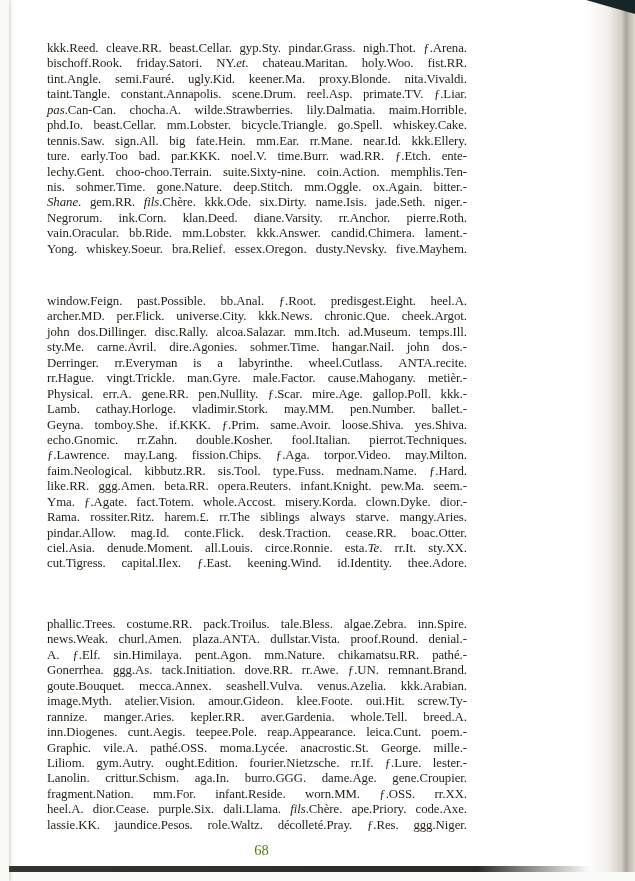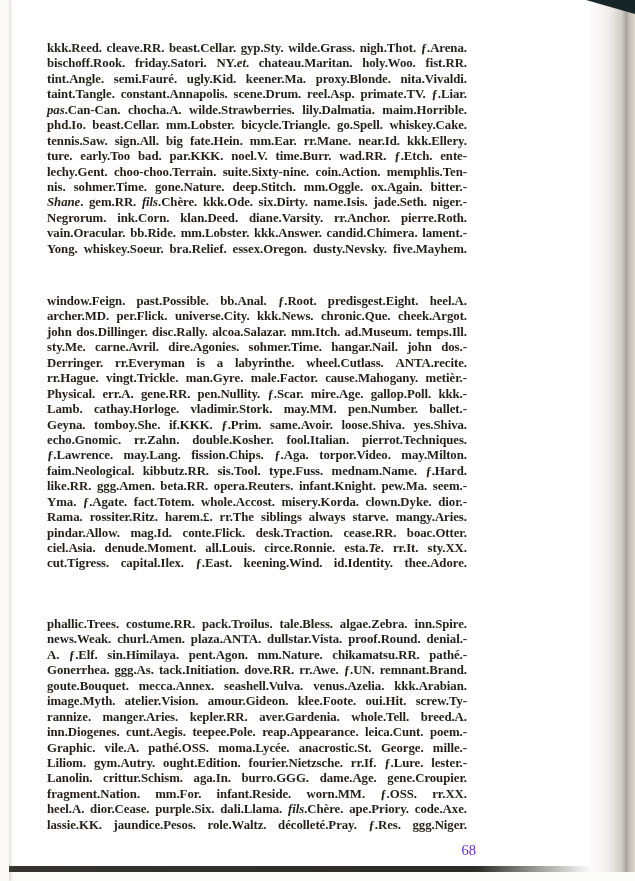--- a/index.html
+++ b/index.html
@@ -40,46 +40,45 @@
     position:absolute;left:4px;top:866px;height:6px;width:606px;
     background:linear-gradient(to right,#35342f 0%,#2c2b28 78%,rgba(44,43,40,0) 97%);
   }
   .bottom-strip{
     position:absolute;left:0;top:872px;width:635px;height:9px;
     background:#fbfbf9;
   }
   .text-block{
     position:absolute;left:47px;top:0;width:420px;height:881px;
     color:#241e16;
-    font-weight:bold;
   }
   .paragraph{position:absolute;left:0;width:420px;}
   .paragraph.p1{top:41px}
   .paragraph.p2{top:294px}
   .paragraph.p3{top:617px}
   .line{
     display:flex;justify-content:space-between;
     height:15.45px;line-height:15.45px;
     font-size:12.8px;letter-spacing:-0.05px;
     white-space:pre;
   }
   .line span{flex:none;}
   .page-number{
     position:absolute;left:47px;top:841px;width:429px;
-    text-align:right;font-size:14.5px;line-height:18px;color:#6d28d9;
+    text-align:center;font-size:14.5px;line-height:18px;color:#4d7c0f;
   }
 </style>
 </head>
 <body>
 
 <div class="page">
   <div class="crease"></div>
   <div class="text-block">
       <div class="paragraph p1">
-        <div class="line"><span>kkk.Reed.</span><span>cleave.RR.</span><span>beast.Cellar.</span><span>gyp.Sty.</span><span>wilde.Grass.</span><span>nigh.Thot.</span><span>ƒ.Arena.</span></div>
+        <div class="line"><span>kkk.Reed.</span><span>cleave.RR.</span><span>beast.Cellar.</span><span>gyp.Sty.</span><span>pindar.Grass.</span><span>nigh.Thot.</span><span>ƒ.Arena.</span></div>
         <div class="line"><span>bischoff.Rook.</span><span>friday.Satori.</span><span>NY.<i>et</i>.</span><span>chateau.Maritan.</span><span>holy.Woo.</span><span>fist.RR.</span></div>
         <div class="line"><span>tint.Angle.</span><span>semi.Fauré.</span><span>ugly.Kid.</span><span>keener.Ma.</span><span>proxy.Blonde.</span><span>nita.Vivaldi.</span></div>
         <div class="line"><span>taint.Tangle.</span><span>constant.Annapolis.</span><span>scene.Drum.</span><span>reel.Asp.</span><span>primate.TV.</span><span>ƒ.Liar.</span></div>
         <div class="line"><span><i>pas</i>.Can-Can.</span><span>chocha.A.</span><span>wilde.Strawberries.</span><span>lily.Dalmatia.</span><span>maim.Horrible.</span></div>
         <div class="line"><span>phd.Io.</span><span>beast.Cellar.</span><span>mm.Lobster.</span><span>bicycle.Triangle.</span><span>go.Spell.</span><span>whiskey.Cake.</span></div>
         <div class="line"><span>tennis.Saw.</span><span>sign.All.</span><span>big</span><span>fate.Hein.</span><span>mm.Ear.</span><span>rr.Mane.</span><span>near.Id.</span><span>kkk.Ellery.</span></div>
         <div class="line"><span>ture.</span><span>early.Too</span><span>bad.</span><span>par.KKK.</span><span>noel.V.</span><span>time.Burr.</span><span>wad.RR.</span><span>ƒ.Etch.</span><span>ente-</span></div>
         <div class="line"><span>lechy.Gent.</span><span>choo-choo.Terrain.</span><span>suite.Sixty-nine.</span><span>coin.Action.</span><span>memphlis.Ten-</span></div>
         <div class="line"><span>nis.</span><span>sohmer.Time.</span><span>gone.Nature.</span><span>deep.Stitch.</span><span>mm.Oggle.</span><span>ox.Again.</span><span>bitter.-</span></div>
         <div class="line"><span><i>Shane</i>.</span><span>gem.RR.</span><span><i>fils</i>.Chère.</span><span>kkk.Ode.</span><span>six.Dirty.</span><span>name.Isis.</span><span>jade.Seth.</span><span>niger.-</span></div>

